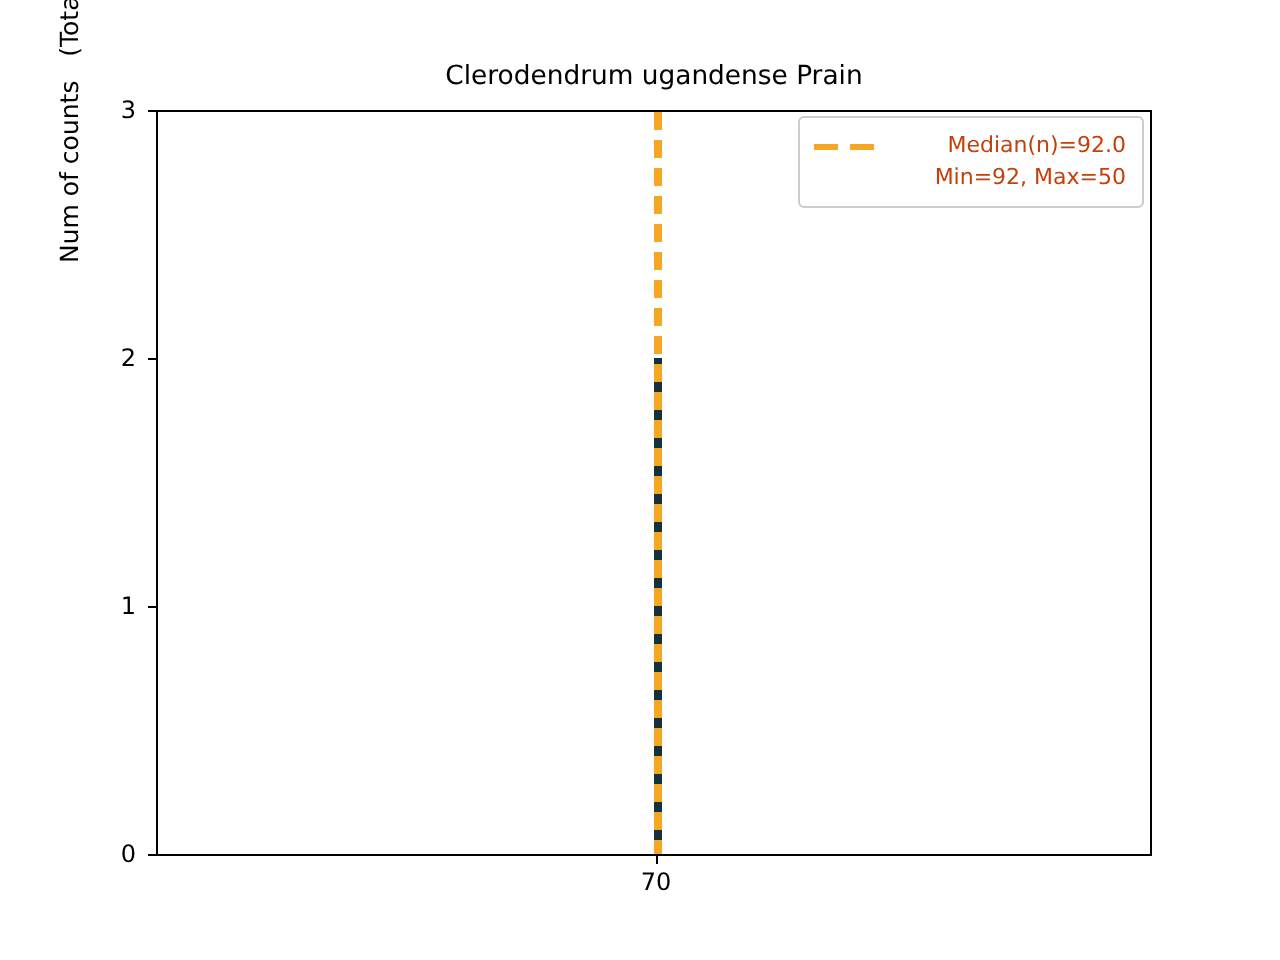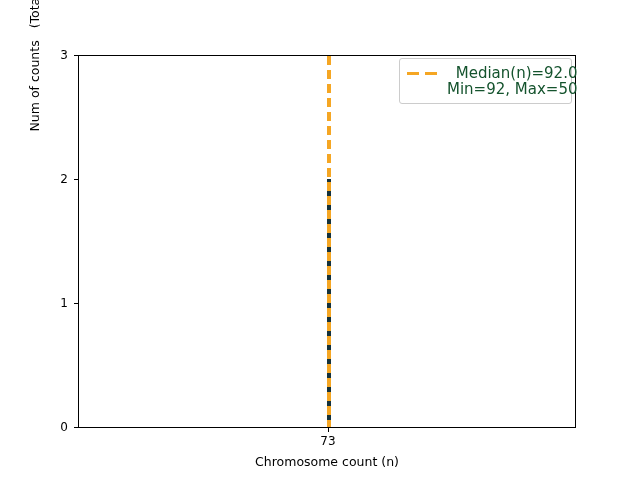--- a/index.html
+++ b/index.html
@@ -163,50 +163,50 @@
   #legend-marker .seg {
     position: absolute;
     top: 7px;
     height: 3px;
     background: #f5a623;
   }
   #legend-marker .seg.a { left: 0px;  width: 12px; }
   #legend-marker .seg.b { left: 18px; width: 12px; }
   #legend-text {
     flex: 1 1 auto;
-    font-size: 15px;
+    font-size: 11px;
     line-height: 16px;
-    color: #14532d;
+    color: #c2410c;
     text-align: right;
     white-space: nowrap;
   }
   #legend-text div { display: block; }
 </style>
 </head>
 <body>
 
 <div id="figure">
 
+  <div id="chart-title">Clerodendrum ugandense Prain</div>
 
   <div class="ytick-mark" style="top:427px;"></div>
   <div class="ytick-label" style="top:421px;">0</div>
 
   <div class="ytick-mark" style="top:303px;"></div>
   <div class="ytick-label" style="top:297px;">1</div>
 
   <div class="ytick-mark" style="top:179px;"></div>
   <div class="ytick-label" style="top:173px;">2</div>
 
   <div class="ytick-mark" style="top:55px;"></div>
   <div class="ytick-label" style="top:49px;">3</div>
 
   <div class="xtick-mark" style="left:328px;"></div>
-  <div class="xtick-label" style="left:308px; width:40px;">73</div>
-
-  <div id="xlabel">Chromosome count (n)</div>
+  <div class="xtick-label" style="left:308px; width:40px;">70</div>
+
   <div id="ylabel">Num of counts   (Total 2)</div>
 
   <div id="plot-area">
     <div id="bars-layer">
       <div class="bar" style="left:248px; width:4px; height:248px;"></div>
     </div>
     <div id="median-line" style="left:248px;"></div>
   </div>
 
   <div id="legend">

